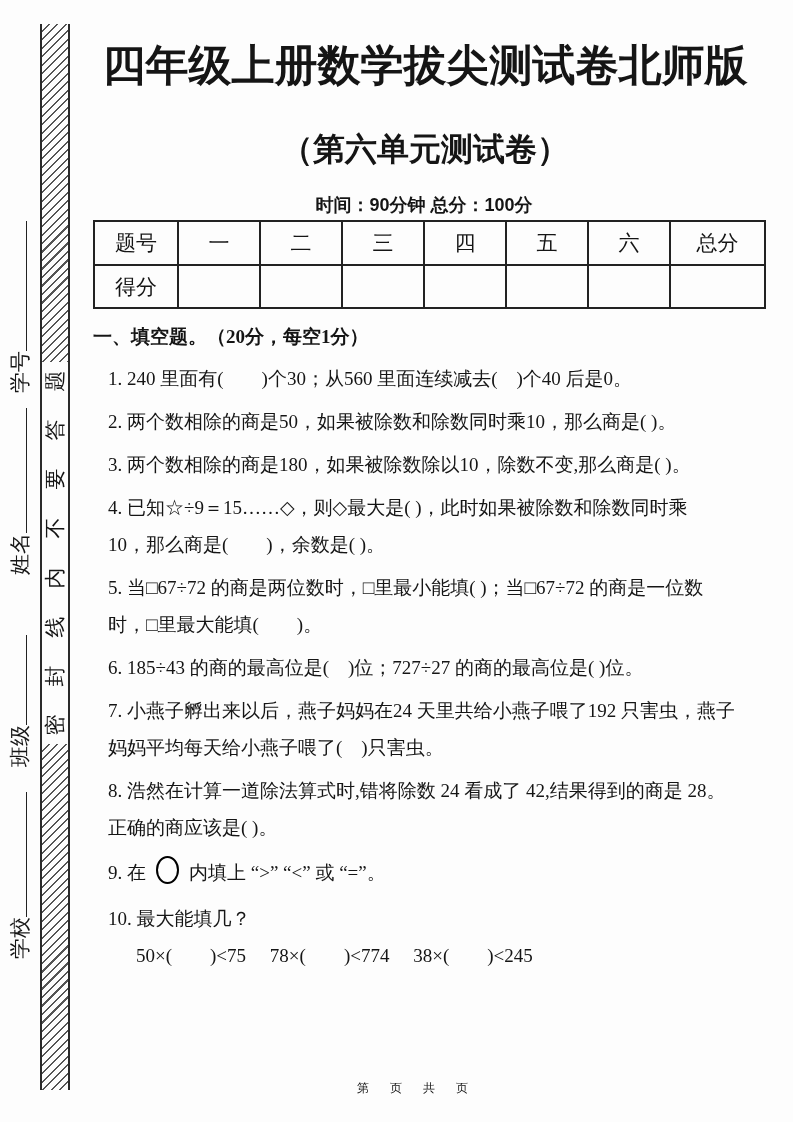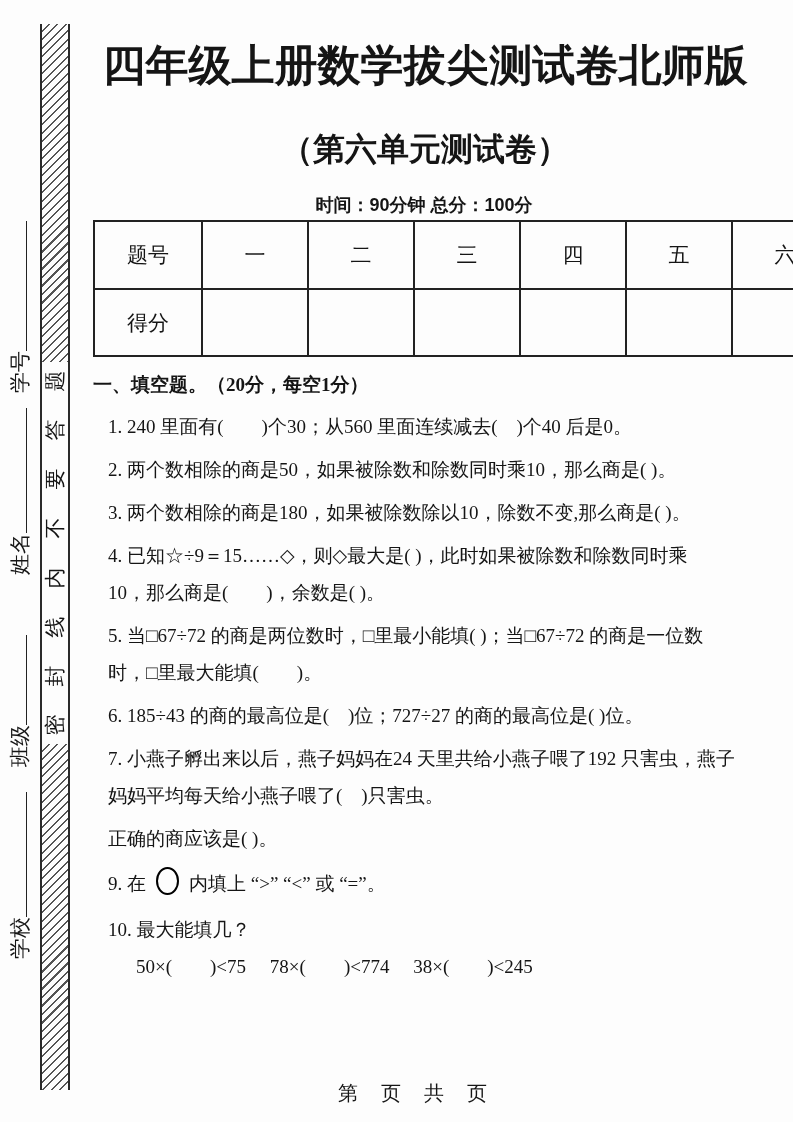--- a/index.html
+++ b/index.html
@@ -33,37 +33,37 @@
   .content{position:absolute;left:93px;top:30px;width:664px;}
   h1.title{margin:8px 0 0 0;font-family:"Liberation Sans","DejaVu Sans",sans-serif;
     font-size:43px;line-height:54px;font-weight:bold;text-align:center;letter-spacing:0px;}
   h2.subtitle{margin:36px 0 0 0;font-family:"Liberation Sans","DejaVu Sans",sans-serif;
     font-size:32px;line-height:42px;font-weight:bold;text-align:center;}
   .info{margin-top:24px;height:22px;line-height:22px;text-align:center;
     font-family:"Liberation Sans","DejaVu Sans",sans-serif;font-size:18px;font-weight:bold;
     padding-right:2px;}
 
   table.score{border-collapse:collapse;margin-top:4px;width:655px;table-layout:fixed;}
-  table.score td{border:2px solid #222;text-align:center;font-size:21px;padding:12px;}
+  table.score td{border:2px solid #222;text-align:center;font-size:21px;padding:0;}
   table.score tr.r1 td{height:42px;}
   table.score tr.r2 td{height:41px;}
   .c0{width:82px;} .cm{width:80px;} .c7{width:93px;margin-left:24px;}
 
   .section{margin:13px 0 8px 0;font-size:19px;line-height:30px;font-weight:bold;}
   .q{margin:0 0 6px 15px;}
   .qline{font-size:19px;line-height:37px;white-space:nowrap;}
   .q9 .qline{line-height:42px;}
   .indent{padding-left:28px;}
   .gap{display:inline-block;width:80px;}
   .circle{display:inline-block;width:15px;height:21px;border:2.6px solid #000;
     border-radius:50%;vertical-align:-4px;margin:0 10px;}
   .circle.big{width:19px;height:24px;vertical-align:-5px;}
 
   .footer{position:absolute;left:0;top:1080px;width:100%;text-align:center;
-    font-size:20px;letter-spacing:9px;padding-left:41px;box-sizing:border-box;}
+    font-size:12px;letter-spacing:9px;padding-left:41px;box-sizing:border-box;}
 </style>
 </head>
 <body>
 
 <div class="page">
 
   <div class="side-rotated">
     <span class="lbl-block mr25">
       <span>学校</span>
         <span class="blank w125"></span>
@@ -147,20 +147,21 @@
       <div class="qline">时，□里最大能填(　　)。</div>
     </div>
     <div class="q">
       <div class="qline">6. 185÷43 的商的最高位是(　)位；727÷27 的商的最高位是( )位。</div>
     </div>
     <div class="q">
       <div class="qline">7. 小燕子孵出来以后，燕子妈妈在24 天里共给小燕子喂了192 只害虫，燕子</div>
       <div class="qline">妈妈平均每天给小燕子喂了(　)只害虫。</div>
     </div>
     <div class="q">
+      <div class="qline">8. 浩然在计算一道除法算式时,错将除数 24 看成了 42,结果得到的商是 28。</div>
       <div class="qline">正确的商应该是( )。</div>
     </div>
     <div class="q q9">
       <div class="qline">
         <span>9. 在</span><span class="circle big"></span><span>内填上 “&gt;” “&lt;” 或 “=”。</span>
       </div>
     </div>
     <div class="q">
       <div class="qline">10. 最大能填几？</div>
       <div class="qline indent">50×(　　)&lt;75　 78×(　　)&lt;774　 38×(　　)&lt;245</div>

